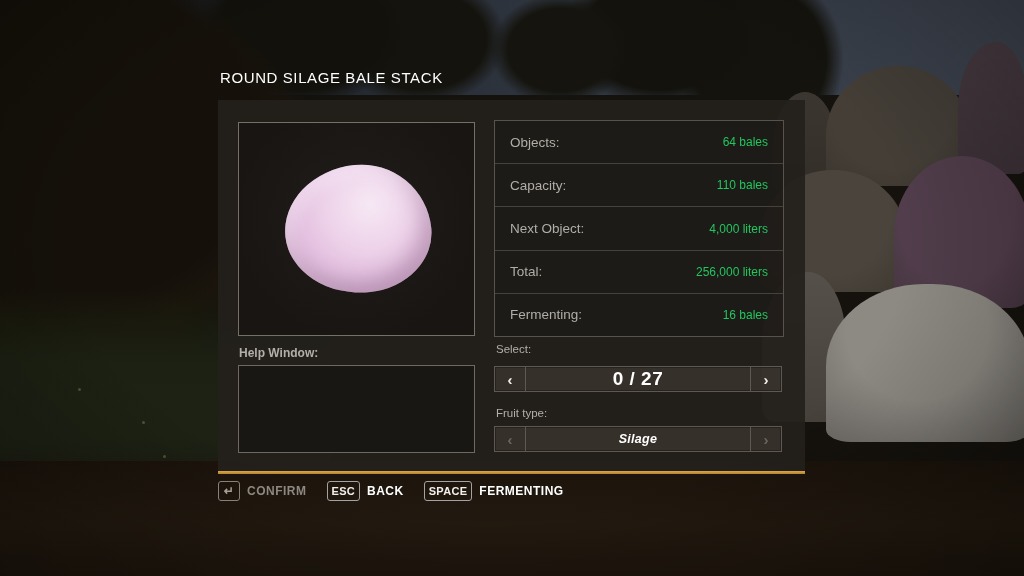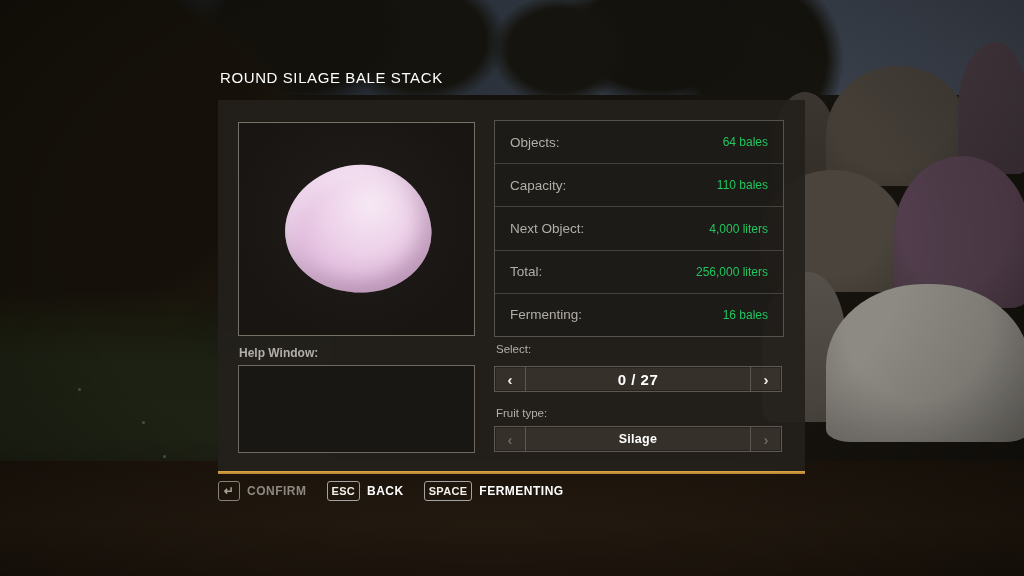--- a/index.html
+++ b/index.html
@@ -60,22 +60,22 @@
   .stepper{position:absolute;width:288px;height:26px;box-sizing:border-box;
     border:1px solid #5e5852;background:rgba(66,60,54,.62);
     display:flex;align-items:stretch;
     box-shadow:inset 0 0 0 1px rgba(0,0,0,.28);}
   .step-btn{width:30px;display:flex;align-items:center;justify-content:center;
     font-size:15px;font-weight:bold;color:#f2efeb;cursor:pointer;}
   .step-btn.prev{border-right:1px solid #5e5852;}
   .step-btn.next{border-left:1px solid #5e5852;}
   .step-btn.dim{color:#6b655d;}
   .step-value{flex:1;display:flex;align-items:center;justify-content:center;
-    font-size:15px;font-weight:bold;color:#ffffff;letter-spacing:.5px;}
-  .step-value.plain{font-weight:bold;font-size:12.5px;letter-spacing:.3px;}
+    font-size:19px;font-weight:bold;color:#ffffff;letter-spacing:.5px;}
+  .step-value.plain{font-weight:bold;font-size:12.5px;letter-spacing:.3px;font-style:italic;}
   
   .hints{position:absolute;left:218px;top:480px;height:22px;
     display:flex;align-items:center;gap:20px;}
   .hint{display:flex;align-items:center;gap:7px;}
   .keycap{box-sizing:border-box;min-width:22px;height:20px;padding:0 4px;
     border-radius:3px;display:flex;align-items:center;justify-content:center;
     font-size:11px;font-weight:bold;letter-spacing:.3px;}
   .keycap.bright{border:1px solid #a3a3a3;color:#f2efea;}
   .keycap.dim{border:1px solid #86817a;color:#a49f97;font-size:12px;}
   .hint-label{font-size:12px;font-weight:bold;letter-spacing:.5px;color:#ffffff;}

